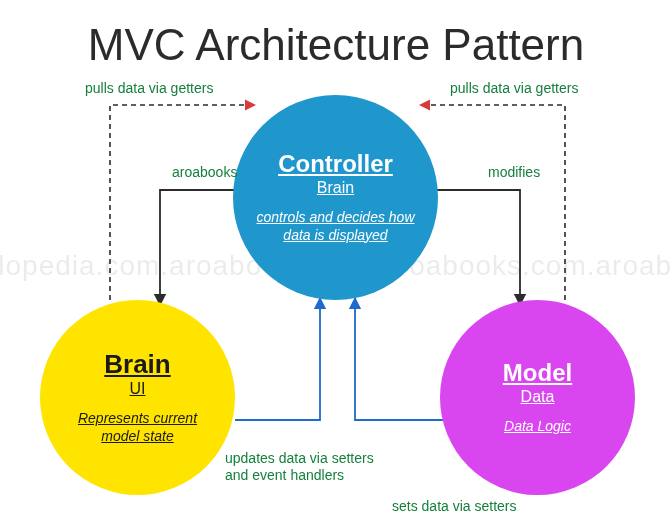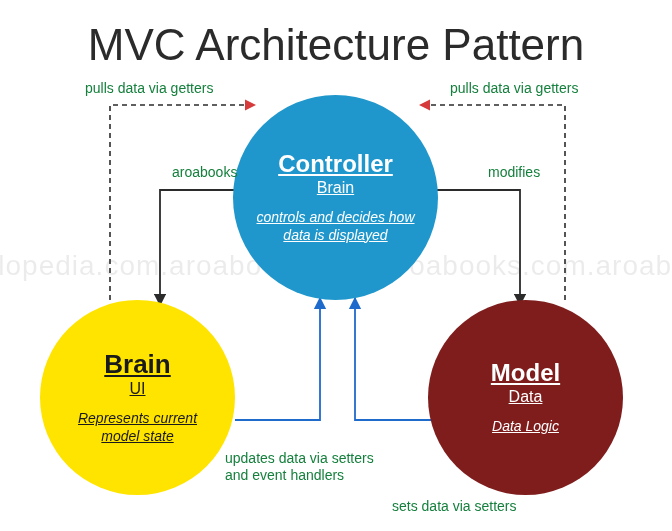--- a/index.html
+++ b/index.html
@@ -65,23 +65,23 @@
     width: 195px;
     height: 195px;
     left: 40px;
     top: 300px;
     background: #ffe400;
     color: #1a1a1a;
   }
   .model {
     width: 195px;
     height: 195px;
-    left: 428px;
+    left: 440px;
     top: 300px;
-    background: #7f1d1d;
+    background: #d946ef;
     color: #fff;
   }
   .circle .big {
     font-size: 24px;
     font-weight: 700;
     line-height: 1.1;
   }
   .circle .sub {
     font-size: 16px;
     font-weight: 400;

